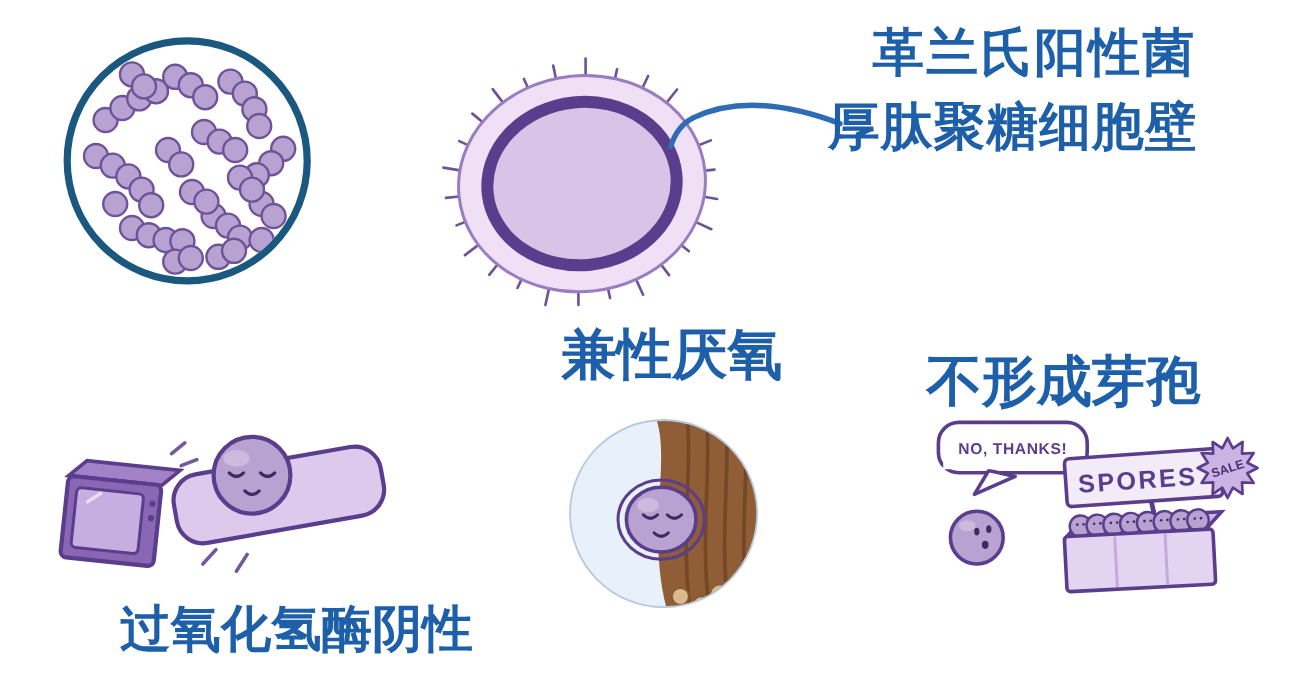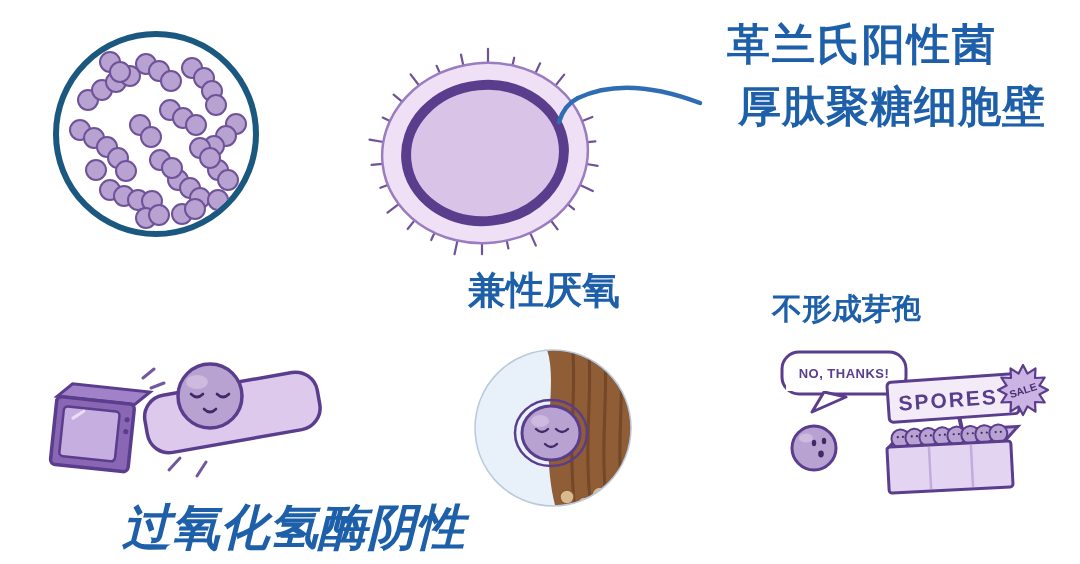--- a/index.html
+++ b/index.html
@@ -3,25 +3,25 @@
 <meta charset="utf-8">
 <style>
   * { margin:0; padding:0; box-sizing:border-box; }
   html,body { background:#ffffff; }
   body { width:1080px; height:564px; overflow:hidden; font-family:"Liberation Sans",sans-serif; }
   #canvas { position:relative; width:1080px; height:564px; background:#ffffff; }
   .abs { position:absolute; }
   .lbl { position:absolute; color:#1d5fa8; font-weight:800; white-space:nowrap;
          font-family:"Liberation Sans",sans-serif; line-height:1.05; }
   #lbl-gram     { left:727px; top:22px;  font-size:43px; letter-spacing:2px; }
-  #lbl-wall     { left:690px; top:84px;  font-size:43px; letter-spacing:1px;margin-left:48px; }
+  #lbl-wall     { left:690px; top:84px;  font-size:43px; letter-spacing:1px; }
   #lbl-motile   { left:88px;  top:287px; font-size:38px; }
-  #lbl-anaerobe { left:468px; top:271px; font-size:38px; }
-  #lbl-spore    { left:772px; top:293px; font-size:30px; }
-  #lbl-catalase { left:122px; top:502px; font-size:49px;font-style:italic; }
+  #lbl-anaerobe { left:468px; top:271px; font-size:46px; }
+  #lbl-spore    { left:772px; top:293px; font-size:46px; }
+  #lbl-catalase { left:100px; top:502px; font-size:42px; }
   #microscope { left:50px;  top:28px; }
   #cellfig    { left:355px; top:38px; }
   #scene-tv   { left:25px;  top:338px; }
   #scene-env  { left:472px; top:347px; }
   #scene-sp   { left:762px; top:332px; }
   #pointer-overlay { left:0; top:0; pointer-events:none; }
   svg text { font-family:"Liberation Sans",sans-serif; }
 </style>
 </head>
 <body>

